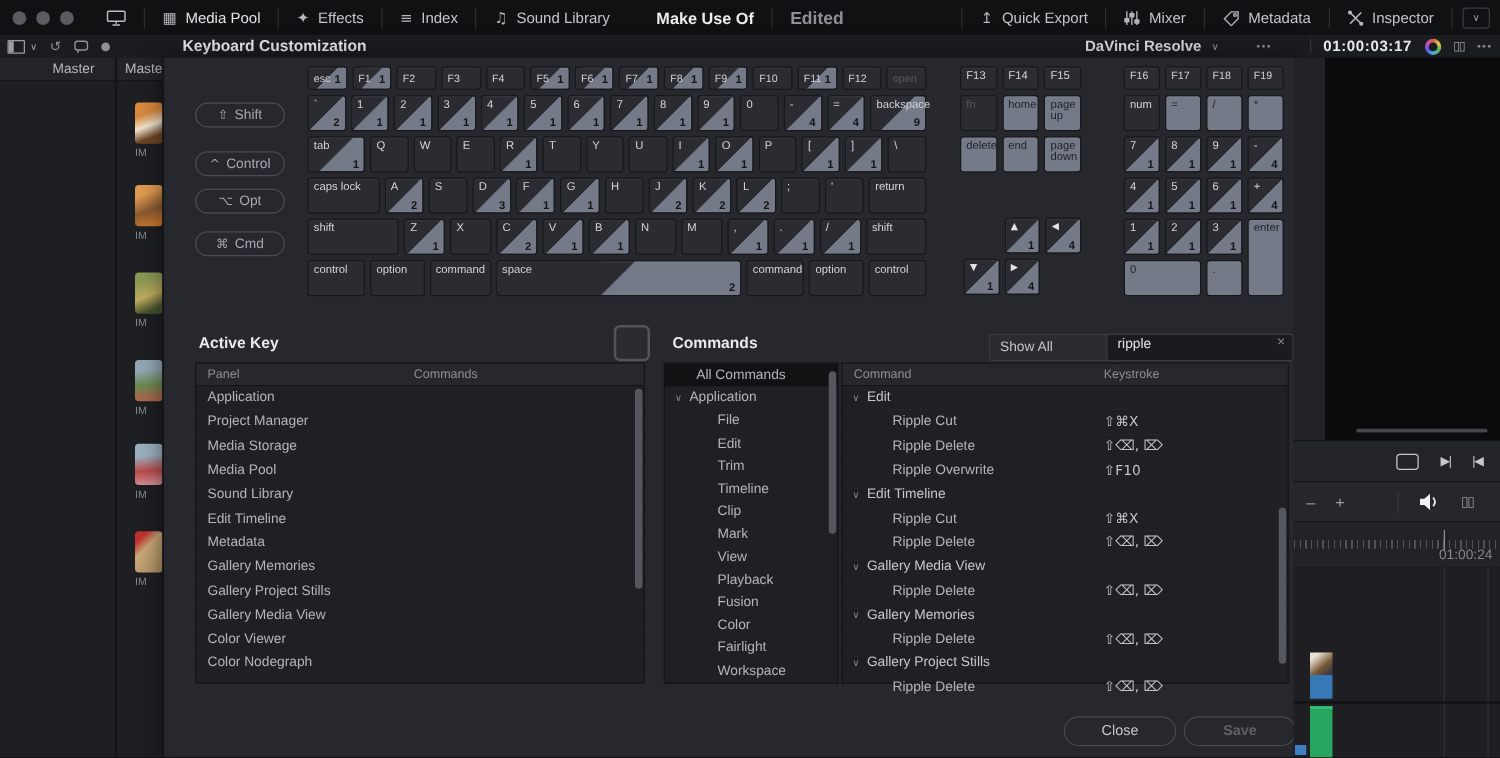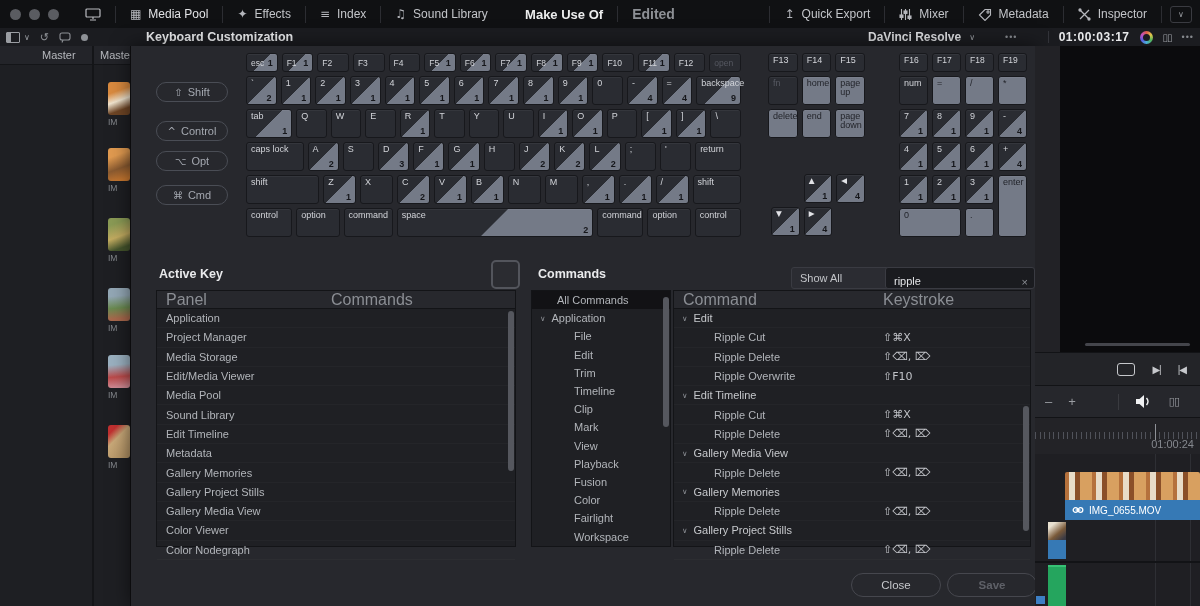--- a/index.html
+++ b/index.html
@@ -87,32 +87,32 @@
   .kb-numpad{position:absolute;left:768px;top:7px;width:128px;display:grid;
           grid-template-columns:repeat(4,1fr);grid-template-rows:19px 29px 29px 29px 29px 29px;gap:4px;}
   .kb-arrows{position:absolute;left:640px;top:128px;width:94px;display:grid;
           grid-template-columns:repeat(3,1fr);grid-template-rows:29px 29px;gap:4px;}
   
   .panel-h{position:absolute;font-size:12.5px;font-weight:bold;color:#e9eaec;}
   .key-slot{position:absolute;left:360px;top:214px;width:25px;height:25px;background:#2b2c31;
             border:2px solid #53555c;border-radius:5px;}
   .dtable{position:absolute;top:244px;height:255px;background:#1f2024;border:1px solid #131417;}
   .thead{height:17px;background:#27282d;border-bottom:1px solid #131417;display:flex;
-         font-size:16px;color:#8b8e94;align-items:center;}
+         font-size:10px;color:#8b8e94;align-items:center;}
   .trow{height:18.3px;display:flex;align-items:center;font-size:11px;color:#b2b5ba;
         border-bottom:1px solid rgba(255,255,255,.025);}
   .scrollthumb{position:absolute;width:6px;border-radius:3px;background:#55575e;}
   .tree-item{height:18.2px;display:flex;align-items:center;font-size:11px;color:#b2b5ba;}
   .tree-item.sel{background:#121215;}
   .tree-chev,.grp-chev{font-size:7.5px;color:#8b8e94;margin-right:6px;}
   .dropdown{position:absolute;left:660px;top:221px;width:90px;height:20px;background:#2b2c32;
             border:1px solid #3a3b42;border-radius:3px;display:flex;align-items:center;
             font-size:11px;color:#c3c5c9;padding:0 8px;justify-content:space-between;}
   .searchbox{position:absolute;left:754px;top:221px;width:136px;height:20px;background:#1a1b1f;
-            border:1px solid #3a3b42;border-radius:3px;display:flex;align-items:flex-end;padding:0 6px;}
+            border:1px solid #3a3b42;border-radius:3px;display:flex;align-items:flex-start;padding:0 6px;}
   .searchbox input{flex:1;background:transparent;border:none;outline:none;color:#e4e5e8;
             font-size:11px;font-family:inherit;min-width:0;}
   .search-x{color:#8b8e94;font-size:11px;margin-left:4px;}
   .pill-btn{position:absolute;top:527px;width:88px;height:22px;border:1px solid #46474e;
             border-radius:12px;display:flex;align-items:center;justify-content:center;
             font-size:11.5px;color:#c6c8cc;background:transparent;}
   .pill-btn.dim{color:#5f6168;}
   
   .rightpanel{position:absolute;left:1035px;top:46px;width:165px;height:560px;background:#222226;}
   .viewer{position:absolute;left:25px;top:0;width:140px;height:306px;background:#0b0b0d;}
@@ -730,23 +730,20 @@
           <div class="trow">
             <span style="padding-left: 9px;">Application</span>
           </div>
           <div class="trow">
             <span style="padding-left: 9px;">Project Manager</span>
           </div>
           <div class="trow">
             <span style="padding-left: 9px;">Media Storage</span>
           </div>
           <div class="trow">
-            <span style="padding-left: 9px;">Edit/Media Viewer</span>
-          </div>
-          <div class="trow">
             <span style="padding-left: 9px;">Media Pool</span>
           </div>
           <div class="trow">
             <span style="padding-left: 9px;">Sound Library</span>
           </div>
           <div class="trow">
             <span style="padding-left: 9px;">Edit Timeline</span>
           </div>
           <div class="trow">
             <span style="padding-left: 9px;">Metadata</span>
@@ -917,33 +914,20 @@
       <span class="trackbox">▯▯</span>
     </div>
     <div class="ruler">
       <div class="ticks"></div>
       <div class="bigtick"></div>
       <div class="ruler-label">01:00:24</div>
     </div>
     <div class="tracks">
       <div class="v-grid1"></div>
       <div class="v-grid2"></div>
-      <div class="clip-v2">
-        <div class="filmstrip"></div>
-        <div class="clipbar">
-          <span>
-            <svg width="12" height="10" viewBox="0 0 12 10" stroke="#fff" stroke-width="1.3" fill="none">
-              <circle cx="3.5" cy="5" r="2.3"></circle>
-                <circle cx="8.5" cy="5" r="2.3"></circle>
-                <path d="M3.5 5 h5"></path>
-            </svg>
-          </span>
-          <span>IMG_0655.MOV</span>
-        </div>
-      </div>
       <div class="clip-v1">
         <div class="mini-thumb"></div>
         <div class="mini-bar"></div>
       </div>
       <div class="trackline" style="top:107px;"></div>
       <div class="clip-a1"></div>
       <div class="corner-chip"></div>
     </div>
   </div>
 

